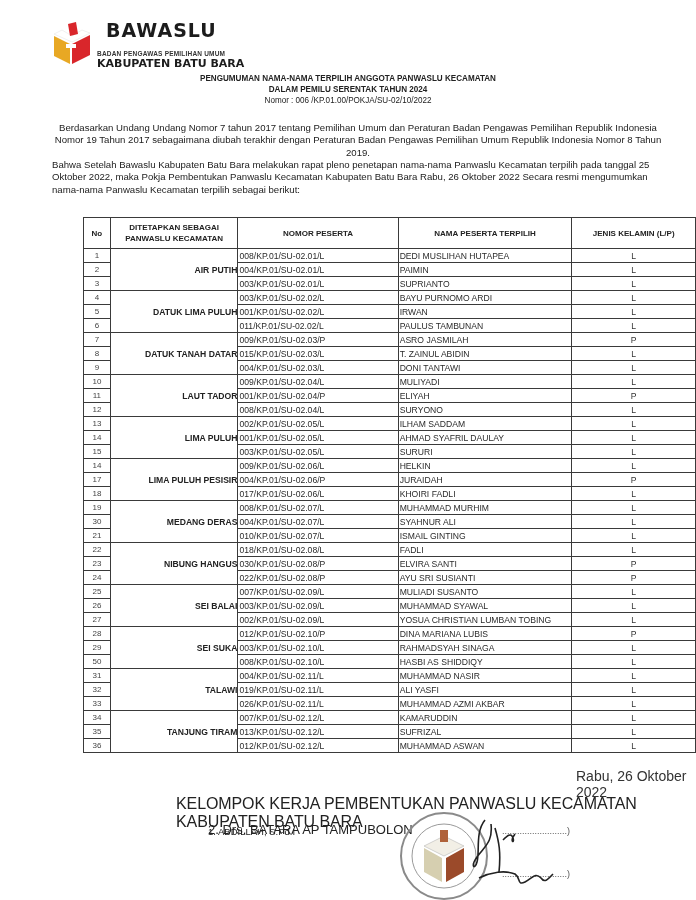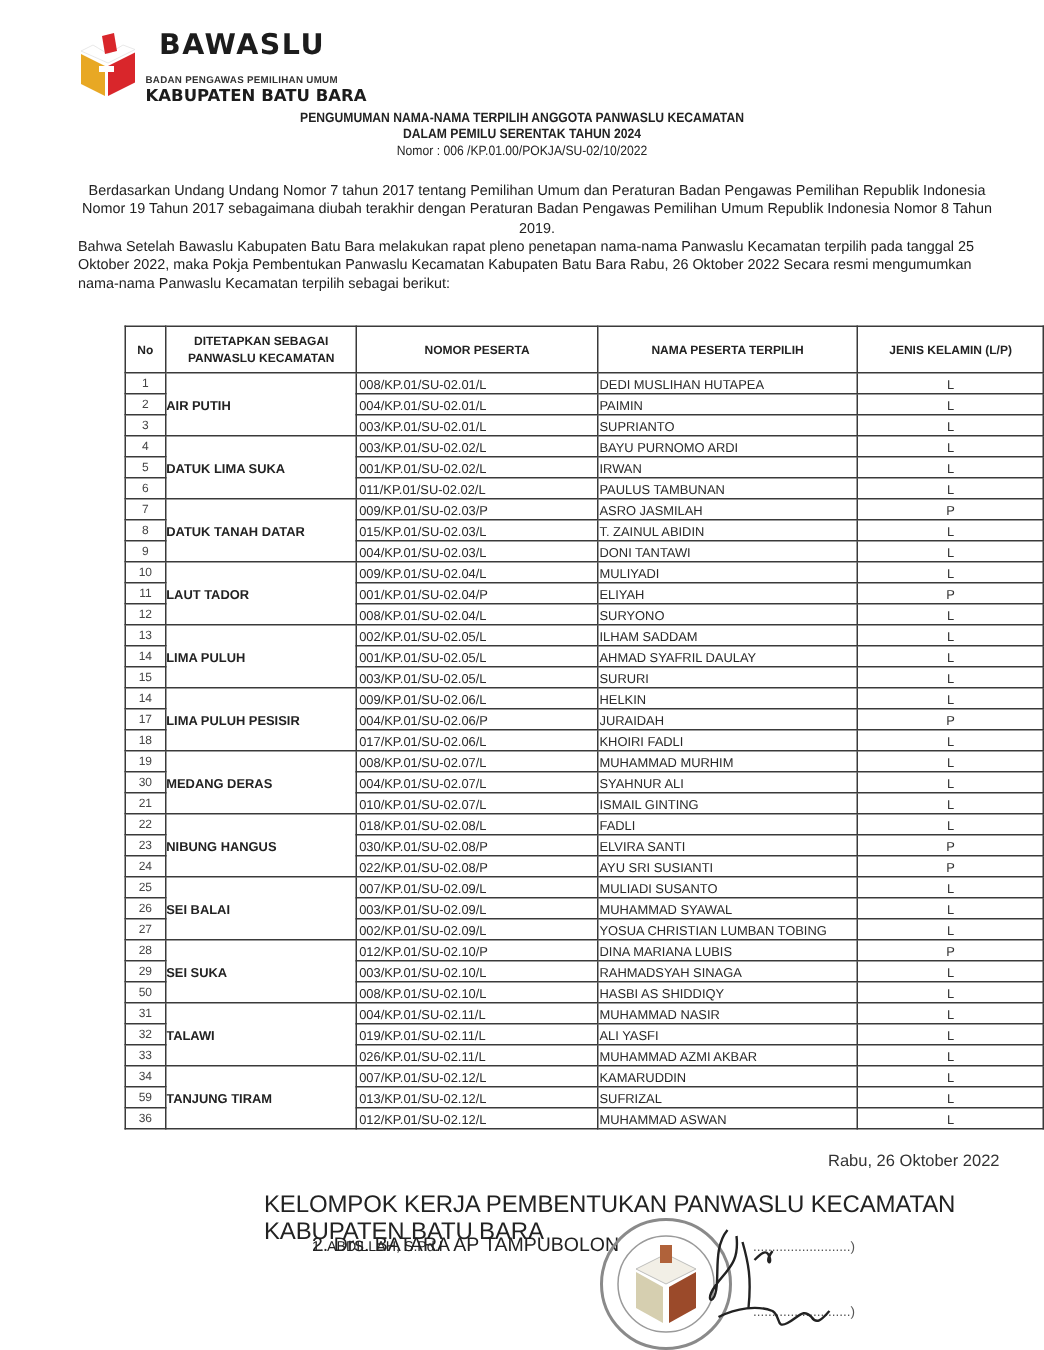--- a/index.html
+++ b/index.html
@@ -29,28 +29,28 @@
   #para1 { top: 122px; text-align: center; }
   #para2 { top: 159px; }
 
   
   #table-wrap { left: 51px; top: 217px; padding-left: 32px; }
   table { border-collapse: collapse; table-layout: fixed; }
   td, th { border: 1px solid #3a3a3a; padding: 0; font-size: 8.6px; height: 13px; line-height: 12px;
            white-space: nowrap; overflow: hidden; }
   th { height: 30px; font-weight: bold; font-size: 8px; line-height: 11px; text-align: center; color: #222; }
   td.no { text-align: center; color: #444; font-size: 8px; }
-  td.district { text-align: left; font-weight: bold; font-size: 8.6px; color: #222; margin-left: 20px; }
+  td.district { text-align: right; font-weight: bold; font-size: 8.6px; color: #222; margin-left: 20px; }
   td.nomor, td.nama { text-align: left; padding-left: 1px; color: #2a2a2a; text-transform: uppercase; }
   td.jk { text-align: center; color: #333; }
   col.c-no { width: 27px; } col.c-dist { width: 128px; } col.c-nomor { width: 161px; }
   col.c-nama { width: 174px; } col.c-jk { width: 124px; }
 
   
-  #sign-date { left: 552px; top: 768px; font-size: 11px; color: #333; }
+  #sign-date { left: 576px; top: 768px; font-size: 14px; color: #333; }
   #pokja { left: 176px; top: 795px; font-size: 16px; color: #222; letter-spacing: -0.1px; }
   #member1 { left: 208px; top: 826px; font-size: 9.5px; color: #222; }
   #member2 { left: 208px; top: 822px; font-size: 13px; color: #222; }
   .dots { font-size: 9px; color: #555; letter-spacing: 0; }
   #dots1 { left: 502px; top: 826px; }
   #dots2 { left: 502px; top: 869px; }
   #stamp { left: 398px; top: 810px; width: 92px; height: 92px; }
   #signature { left: 455px; top: 812px; width: 120px; height: 85px; }
 </style>
 </head>
@@ -109,21 +109,21 @@
           <td class="jk">L</td>
         </tr>
         <tr>
           <td class="no">3</td>
           <td class="nomor">003/KP.01/SU-02.01/L</td>
           <td class="nama">SUPRIANTO</td>
           <td class="jk">L</td>
         </tr>
         <tr>
           <td class="no">4</td>
-          <td class="district" rowspan="3">DATUK LIMA SUKA</td>
+          <td class="district" rowspan="3">DATUK LIMA PULUH</td>
           <td class="nomor">003/KP.01/SU-02.02/L</td>
           <td class="nama">BAYU PURNOMO ARDI</td>
           <td class="jk">L</td>
         </tr>
         <tr>
           <td class="no">5</td>
           <td class="nomor">001/KP.01/SU-02.02/L</td>
           <td class="nama">IRWAN</td>
           <td class="jk">L</td>
         </tr>
@@ -305,21 +305,21 @@
           <td class="jk">L</td>
         </tr>
         <tr>
           <td class="no">34</td>
           <td class="district" rowspan="3">TANJUNG TIRAM</td>
           <td class="nomor">007/KP.01/SU-02.12/L</td>
           <td class="nama">KAMARUDDIN</td>
           <td class="jk">L</td>
         </tr>
         <tr>
-          <td class="no">59</td>
+          <td class="no">35</td>
           <td class="nomor">013/KP.01/SU-02.12/L</td>
           <td class="nama">SUFRIZAL</td>
           <td class="jk">L</td>
         </tr>
         <tr>
           <td class="no">36</td>
           <td class="nomor">012/KP.01/SU-02.12/L</td>
           <td class="nama">MUHAMMAD ASWAN</td>
           <td class="jk">L</td>
         </tr>

